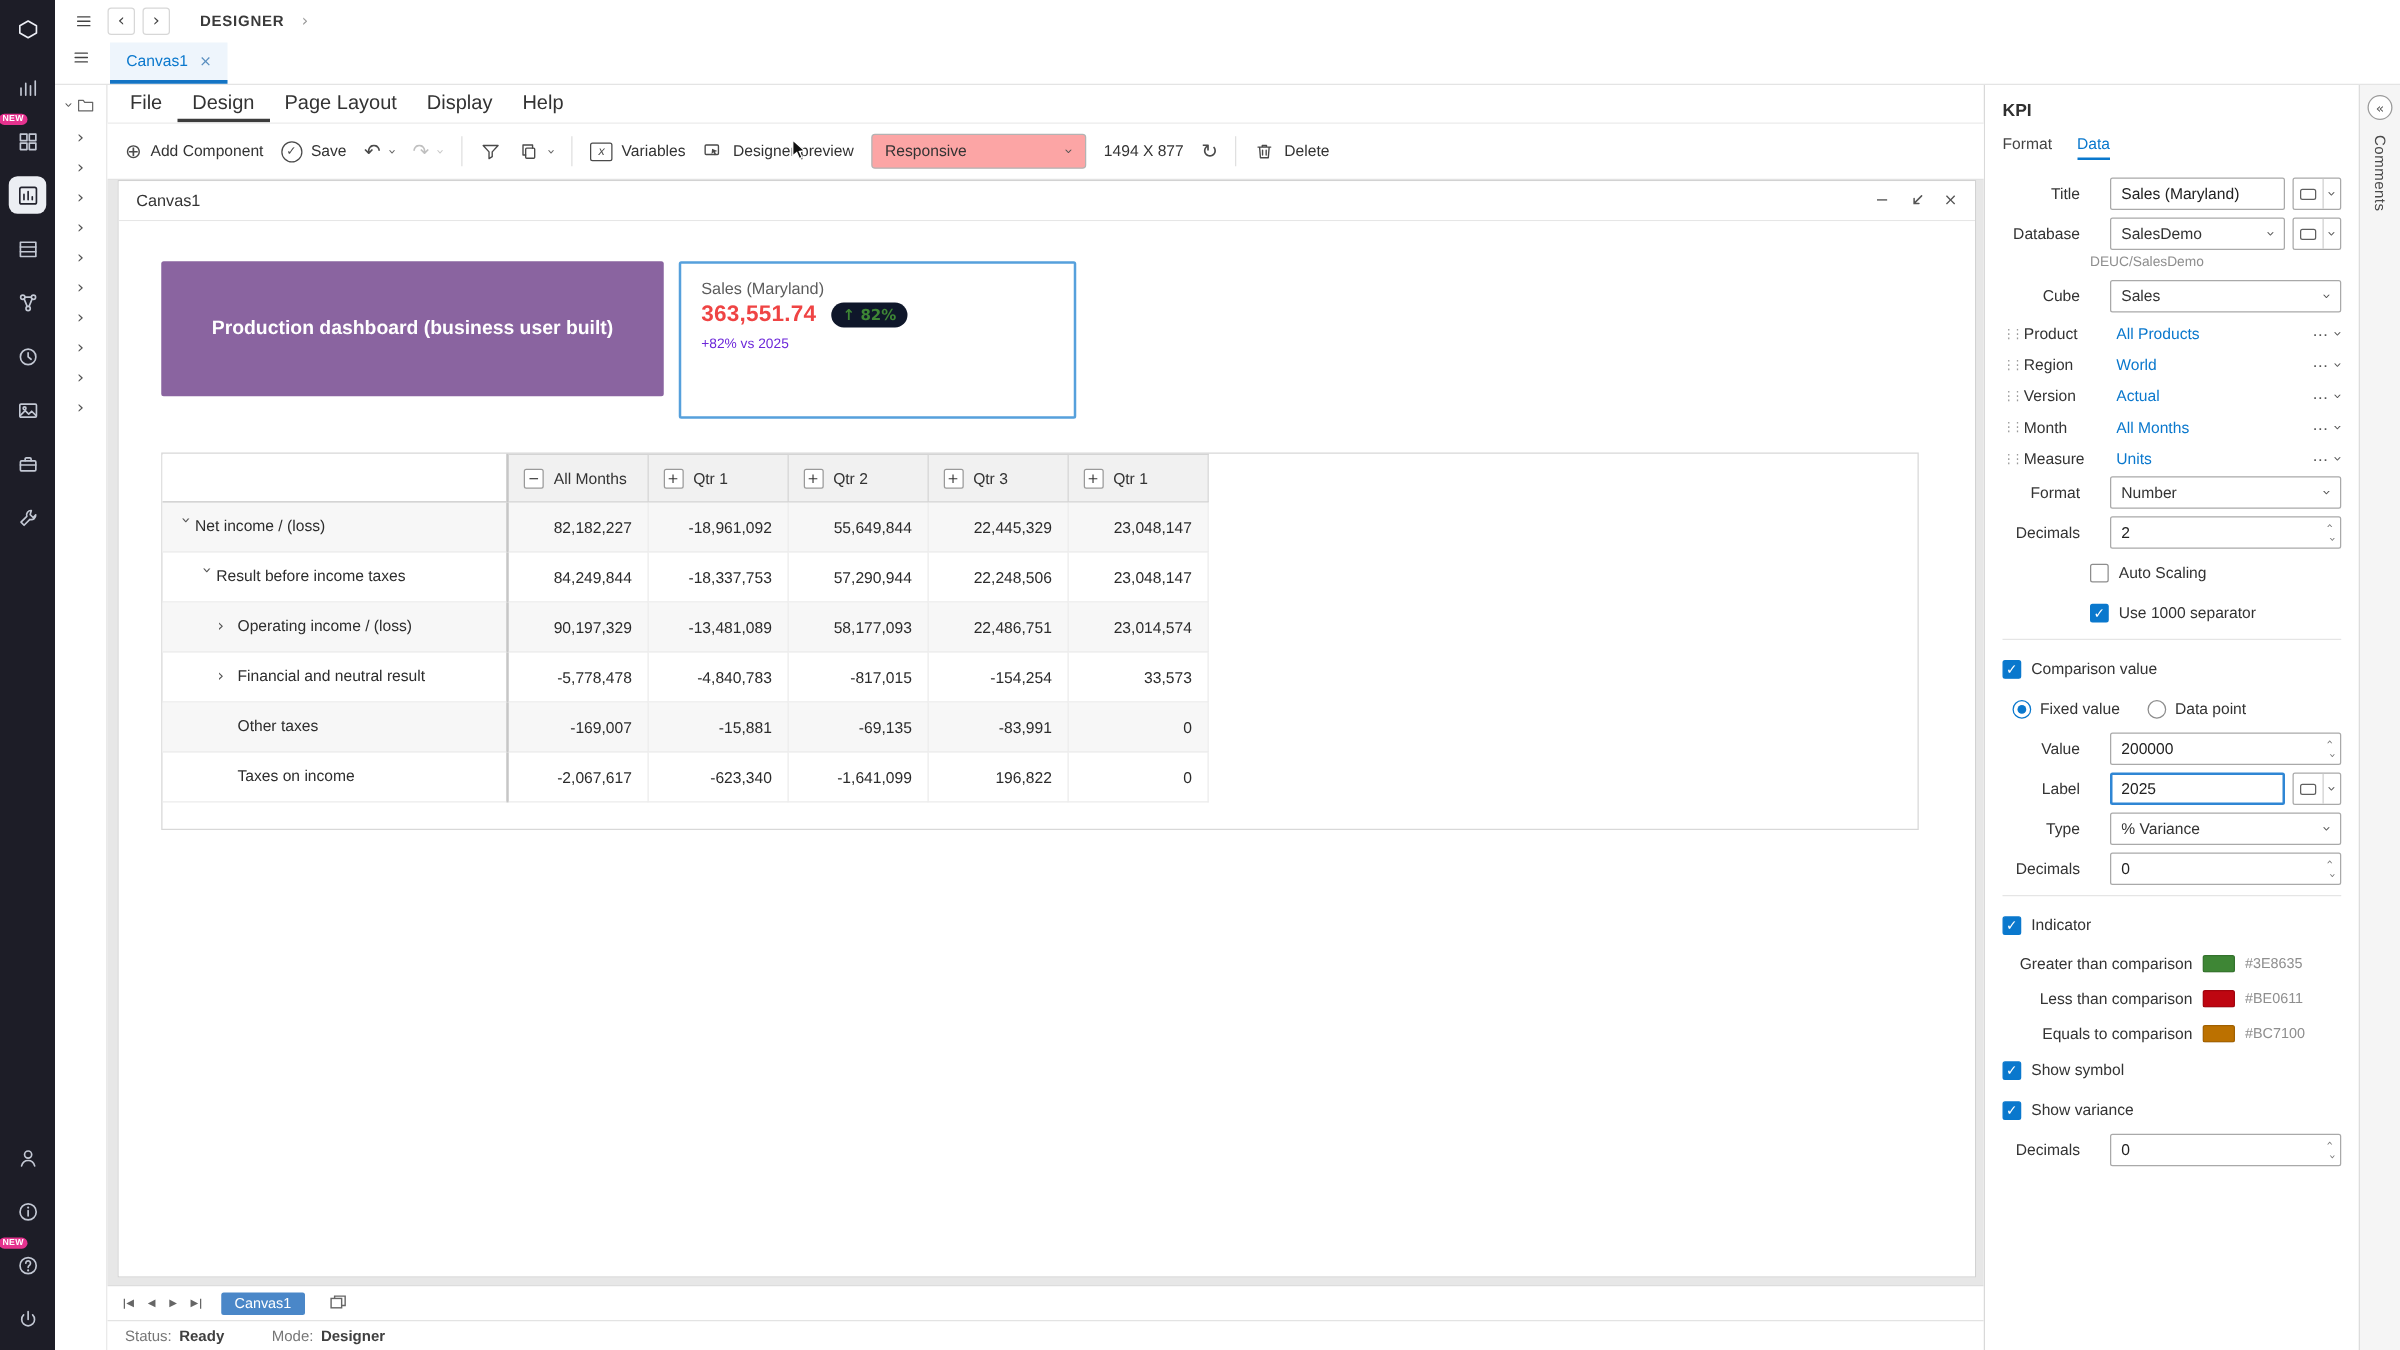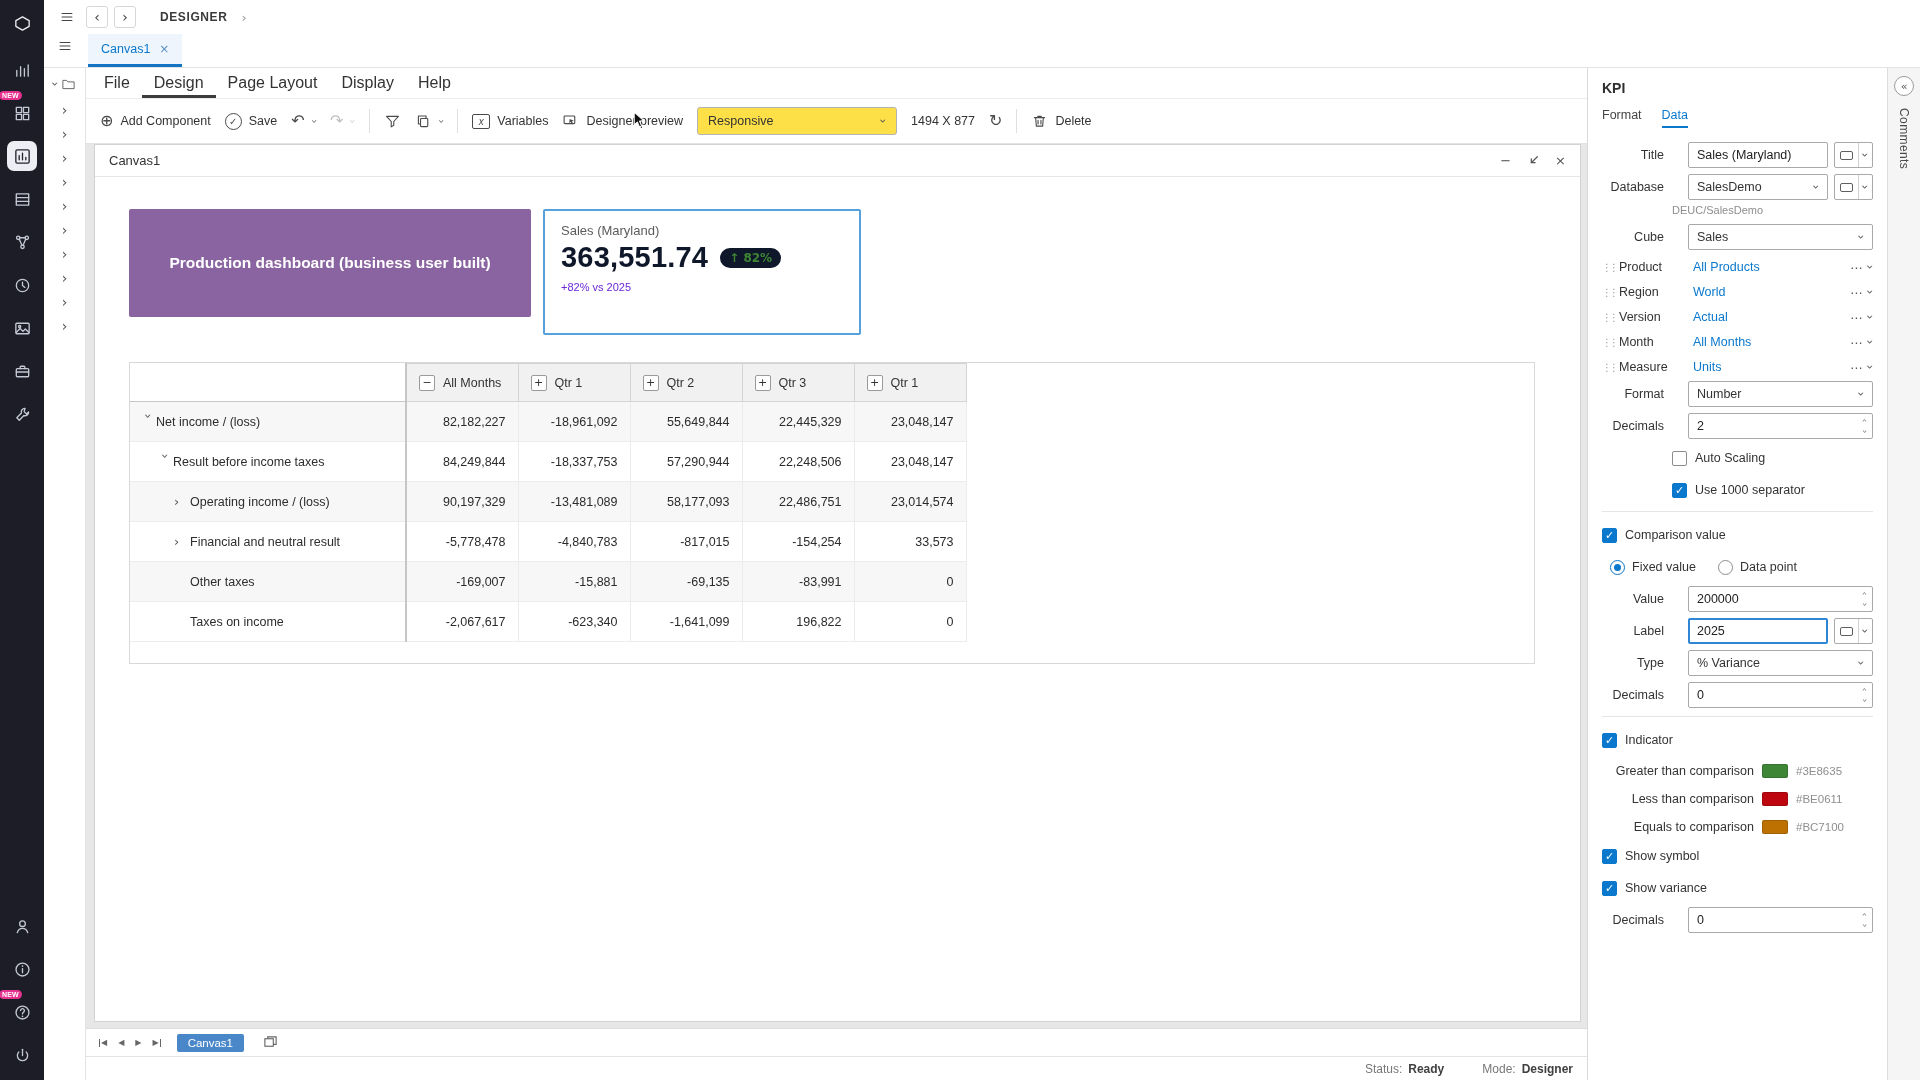--- a/index.html
+++ b/index.html
@@ -49,42 +49,42 @@
 
   .toolbar{height:46px;display:flex;align-items:center;gap:14px;padding:0 14px;border-top:1px solid #ececec;border-bottom:1px solid #e2e2e2;position:relative;background:#fff}
   .tool-btn{display:flex;align-items:center;gap:7px;border:0;background:none;font-size:12.5px;color:#333;padding:0;cursor:pointer}
   .tool-ic{font-family:"DejaVu Sans",sans-serif;font-size:16px;color:#4a4a4a;line-height:1}
   .tool-btn svg{width:17px;height:17px;stroke:#4a4a4a;fill:none;stroke-width:1.3;stroke-linecap:round;stroke-linejoin:round}
   .tb-sep{width:1px;height:24px;background:#e0e0e0}
   .mini-chev{display:inline-block;transform:rotate(90deg);font-family:"DejaVu Sans",sans-serif;font-size:11px;color:#666;line-height:1}
   .disabled{opacity:.35}
   .save-circle{width:17px;height:17px;border:1.4px solid #4a4a4a;border-radius:50%;display:flex;align-items:center;justify-content:center;font-size:10px;color:#4a4a4a;font-family:"DejaVu Sans",sans-serif}
   .vars-box{width:18px;height:15px;border:1.4px solid #4a4a4a;border-radius:2px;display:flex;align-items:center;justify-content:center;font-size:10px;color:#4a4a4a;font-style:italic}
-  .resp-select{width:200px;height:28px;border:1px solid #b3b3b3;border-radius:3px;display:flex;align-items:center;padding:0 10px;font-size:12.5px;color:#333;background:#fde047;cursor:pointer}
+  .resp-select{width:172px;height:28px;border:1px solid #b3b3b3;border-radius:3px;display:flex;align-items:center;padding:0 10px;font-size:12.5px;color:#333;background:#fca5a5;cursor:pointer}
   .resp-select .grow{flex:1}
   .size-text{font-size:12.5px;color:#333}
   .refresh{font-family:"DejaVu Sans",sans-serif;font-size:16px;color:#4a4a4a;line-height:1}
   .cursor-arrow{position:absolute;left:545px;top:12px;pointer-events:none}
 
   
   .workspace{flex:1;background:#e7e7e7;min-height:0;display:flex;padding:0 6px 6px 8px}
   .canvas-window{flex:1;background:#fff;border:1px solid #d2d2d2;display:flex;flex-direction:column;min-width:0}
   .cw-header{height:32px;display:flex;align-items:center;padding:0 14px;border-bottom:1px solid #e6e6e6;background:#fff}
   .cw-title{font-size:13px;color:#333;flex:1}
   .cw-actions{display:flex;gap:16px;color:#555;align-items:center}
   .cw-ic{font-family:"DejaVu Sans",sans-serif;font-size:13px;cursor:pointer;line-height:1}
   .cw-actions svg{width:12px;height:12px;stroke:#555;fill:none;stroke-width:1.4;stroke-linecap:round}
   .cw-body{flex:1;position:relative;background:#fff;overflow:hidden}
 
   .banner{position:absolute;left:34px;top:32px;width:402px;height:108px;border-radius:2px;display:flex;align-items:center;justify-content:center;cursor:pointer}
   .banner span{color:#fff;font-size:15.5px;font-weight:600}
   .kpi-card{position:absolute;left:448px;top:32px;width:318px;height:126px;border:2px solid #56a0dc;border-radius:2px;background:#fff;padding:12px 16px;cursor:pointer}
   .kpi-title{font-size:13px;color:#5c5c5c}
   .kpi-value-row{display:flex;align-items:center;gap:12px;margin-top:3px}
-  .kpi-value{font-size:29px;font-weight:bold;color:#0f172a;letter-spacing:.2px}
+  .kpi-value{font-size:18px;font-weight:bold;color:#ef4444;letter-spacing:.2px}
   .kpi-badge{font-size:12px;font-weight:600;border-radius:10px;padding:3px 9px;font-family:"DejaVu Sans",sans-serif}
   .kpi-sub{font-size:11px;color:#6d28d9;margin-top:7px}
 
   .table-frame{position:absolute;left:34px;top:185px;width:1406px;height:302px;border:1px solid #d8d8d8;background:#fff}
   table.pivot{border-collapse:collapse;table-layout:fixed;font-size:12.5px;width:836px}
   .pivot td,.pivot th{vertical-align:middle;height:40px;padding:0 10px;font-weight:normal}
   .pivot thead th{background:#f1f1f1;border:1px solid #d4d4d4;height:38px;padding:0 0 0 12px}
   .pivot thead th.corner-cell{background:#fff;border-top:none;border-left:none;border-right:2px solid #c6c6c6;border-bottom:1px solid #c6c6c6}
   .th-inner{display:flex;align-items:center;gap:8px}
   .expander-btn{width:16px;height:16px;border:1px solid #9a9a9a;background:#fff;font-size:11px;color:#333;display:inline-flex;align-items:center;justify-content:center;border-radius:2px;cursor:pointer;font-family:"DejaVu Sans",sans-serif}
@@ -97,21 +97,21 @@
   .tree-chev.open{transform:rotate(90deg)}
   .tree-chev.spacer{visibility:hidden}
 
   
   .canvas-tabstrip{height:28px;border-top:1px solid #ddd;background:#fff;display:flex;align-items:center;padding:0 10px;gap:5px}
   .nav-btn{border:0;background:none;color:#666;font-size:8px;font-family:"DejaVu Sans",sans-serif;display:flex;align-items:center;padding:2px 3px;cursor:pointer;gap:1px}
   .nav-btn .bar{width:1px;height:8px;background:#666}
   .canvas-tab{background:#4a87c8;color:#fff;font-size:11.5px;padding:3px 11px;border-radius:2px;margin-left:8px;cursor:pointer}
   .overview-btn{margin-left:8px;border:0;background:none;cursor:pointer;display:flex;align-items:center}
   .overview-btn svg{width:15px;height:15px;stroke:#666;fill:none;stroke-width:1.2}
-  .statusbar{height:24px;border-top:1px solid #e3e3e3;background:#fff;display:flex;align-items:center;justify-content:flex-end;gap:6px;padding:0 14px;font-size:12px}
+  .statusbar{height:24px;border-top:1px solid #e3e3e3;background:#fff;display:flex;align-items:center;gap:6px;padding:0 14px;font-size:12px}
   .sb-label{color:#777}
   .sb-value{color:#404040;font-weight:600}
   .sb-gap{width:26px}
 
   
   .props-panel{width:300px;border-left:1px solid #d9d9d9;background:#fff;padding:12px 14px;overflow:hidden;flex:0 0 auto;font-size:12.5px}
   .panel-title{font-size:14px;font-weight:bold;color:#2f2f2f}
   .panel-tabs{display:flex;gap:20px;margin:12px 0 14px}
   .ptab{padding-bottom:4px;color:#444;cursor:pointer;border-bottom:2px solid transparent}
   .ptab.active{color:#0a78cd;border-bottom-color:#0a78cd}

